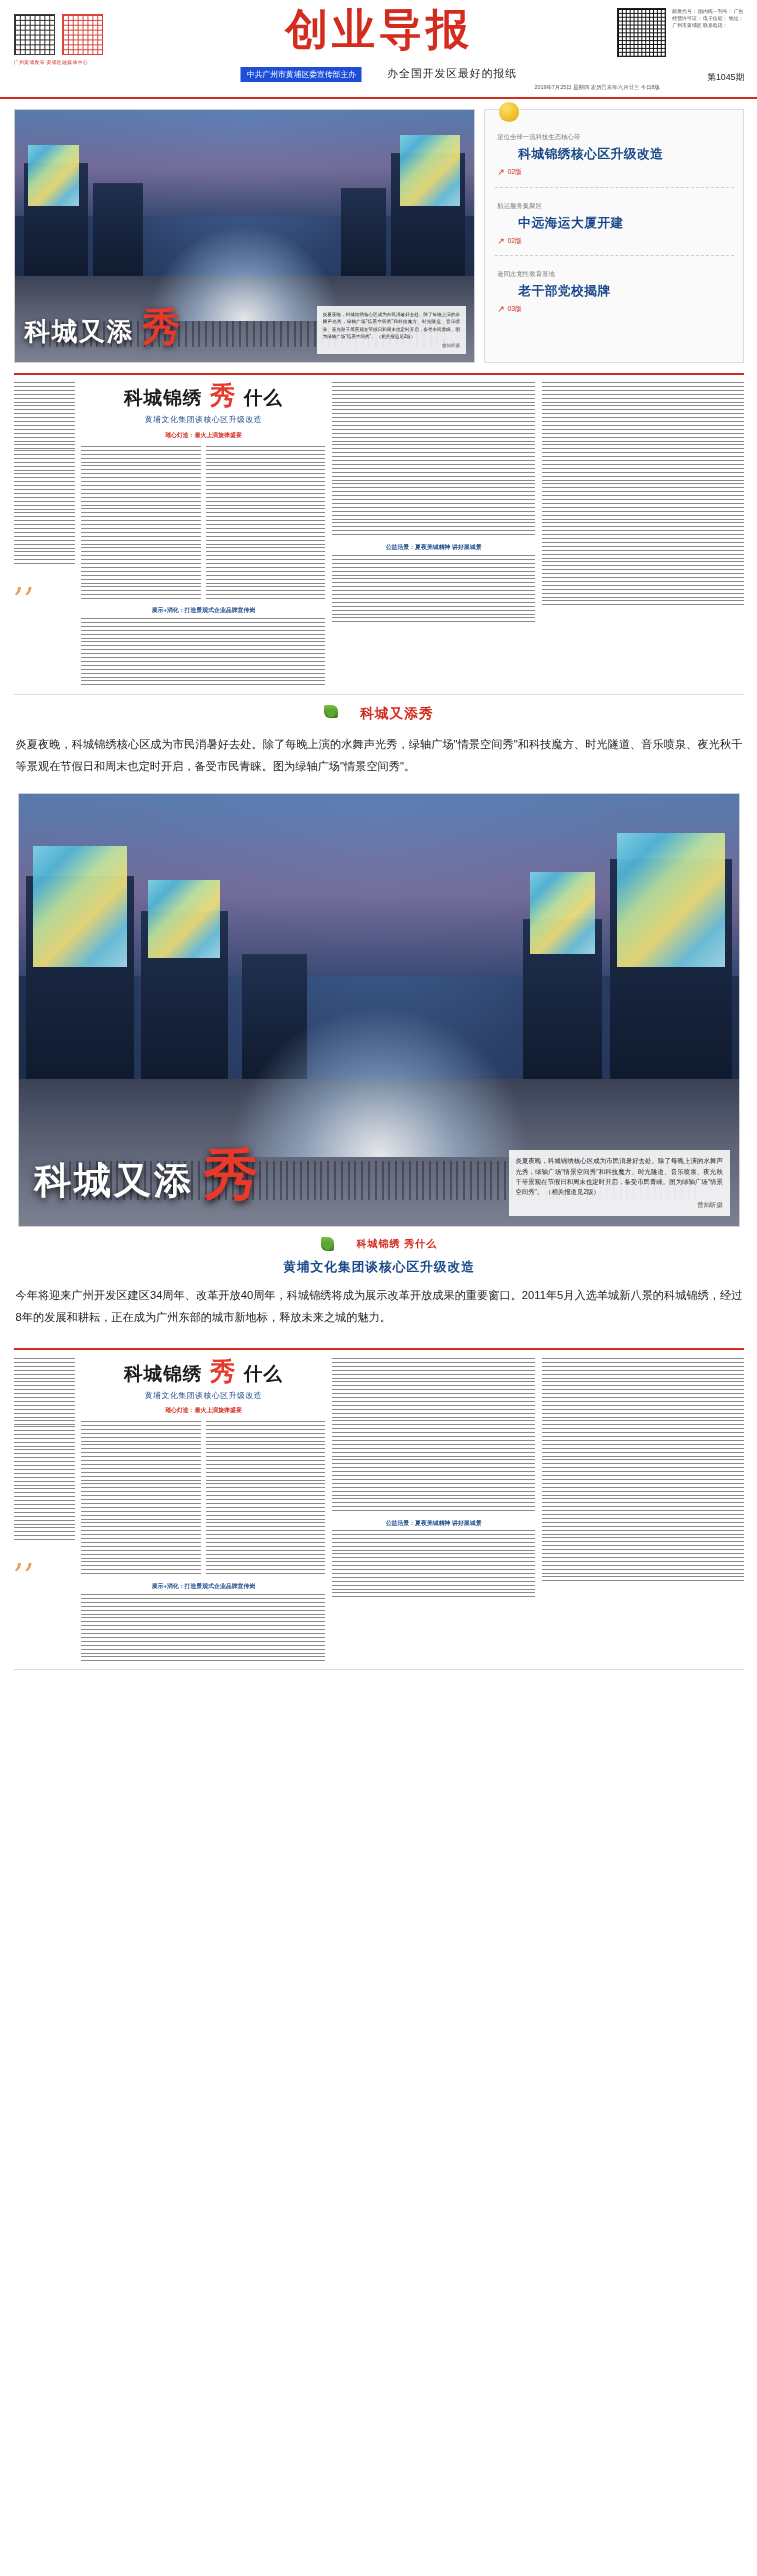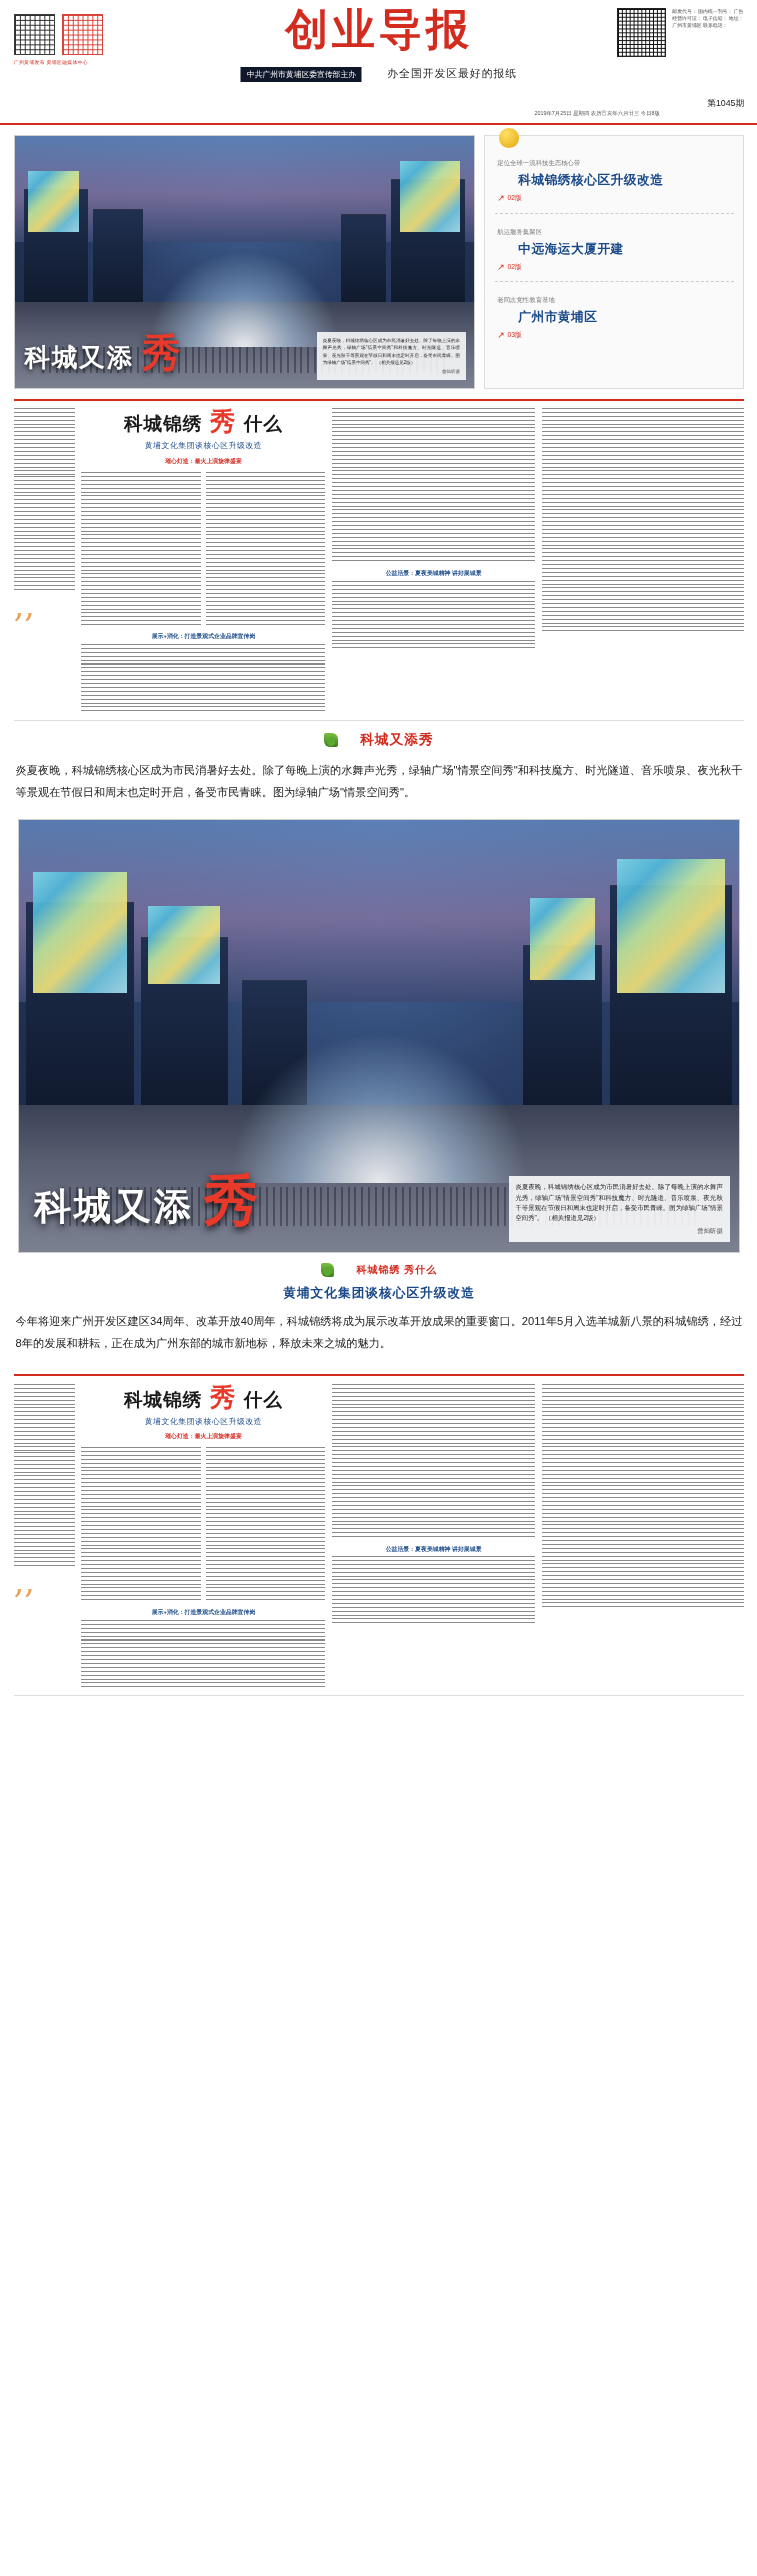--- a/index.html
+++ b/index.html
@@ -12,21 +12,21 @@
     width: 758px;
     min-height: 2576px;
     position: relative;
   }
   .page { width: 758px; position: relative; }
 
   
   .masthead {
     position: relative;
     padding: 9.8px 13.7px 3.9px 13.7px;
-    height: 125px;
+    height: 99px;
     border-bottom: 2px solid #d42b1f;
   }
   .qr-left {
     position: absolute; left: 13.7px; top: 13.7px;
     display: flex; gap: 7.8px; align-items: flex-start;
   }
   .qr {
     width: 41px; height: 41px;
     background-color: #ffffff;
     background-image:
@@ -59,21 +59,21 @@
     letter-spacing: 3.9px;
     line-height: 1.1;
     white-space: nowrap;
   }
   .sub-line {
     margin-top: 13.7px;
     display: flex; justify-content: center; align-items: center; gap: 25.4px;
     font-size: 8.8px; color: #333;
   }
   .sponsor {
-    background: #0f172a; color: #fff;
+    background: #1d4ed8; color: #fff;
     font-size: 7.8px; padding: 2px 5.9px;
     white-space: nowrap;
   }
   .slogan {
     font-size: 10.8px; color: #222; letter-spacing: 1px;
     white-space: nowrap;
   }
   .qr-right {
     position: absolute; right: 13.7px; top: 7.8px;
     display: flex; gap: 5.9px; align-items: flex-start;
@@ -234,21 +234,21 @@
     font-size: 33px; color: #e8a05a; line-height: .8;
   }
 
   
   .lede {
     padding: 13.7px 15.6px 3.9px 15.6px;
     font-size: 11.2px; line-height: 2.0; color: #222;
     text-align: justify;
   }
   .section-flag {
-    display: flex; align-items: center; justify-content: center;
+    display: flex; justify-content: center;
     gap: 22px; padding: 9.8px 0 7.8px 0;
   }
   .flag-icon {
     width: 13.7px; height: 13.7px;
     background:
       radial-gradient(circle at 50% 60%, #58a832 0 40%, rgba(0,0,0,0) 41%),
       linear-gradient(180deg,#7ac043,#3e7d1f);
     border-radius: 2px 5.9px 2px 5.9px;
   }
   .flag-text {
@@ -371,21 +371,21 @@
         <div class="side-kicker">航运服务集聚区</div>
         <div class="side-head">中远海运大厦开建</div>
         <div class="side-page">
           <span class="arrow-ne">↗</span>
           <span>02版</span>
         </div>
       </div>
 
       <div class="side-item">
         <div class="side-kicker">老同志党性教育基地</div>
-        <div class="side-head">广州市黄埔区</div>
+        <div class="side-head">老干部党校揭牌</div>
         <div class="side-page">
           <span class="arrow-ne">↗</span>
           <span>03版</span>
         </div>
       </div>
     </div>
   </div>
 
   <div class="thumb-page">
     <div class="tp-col narrow">

